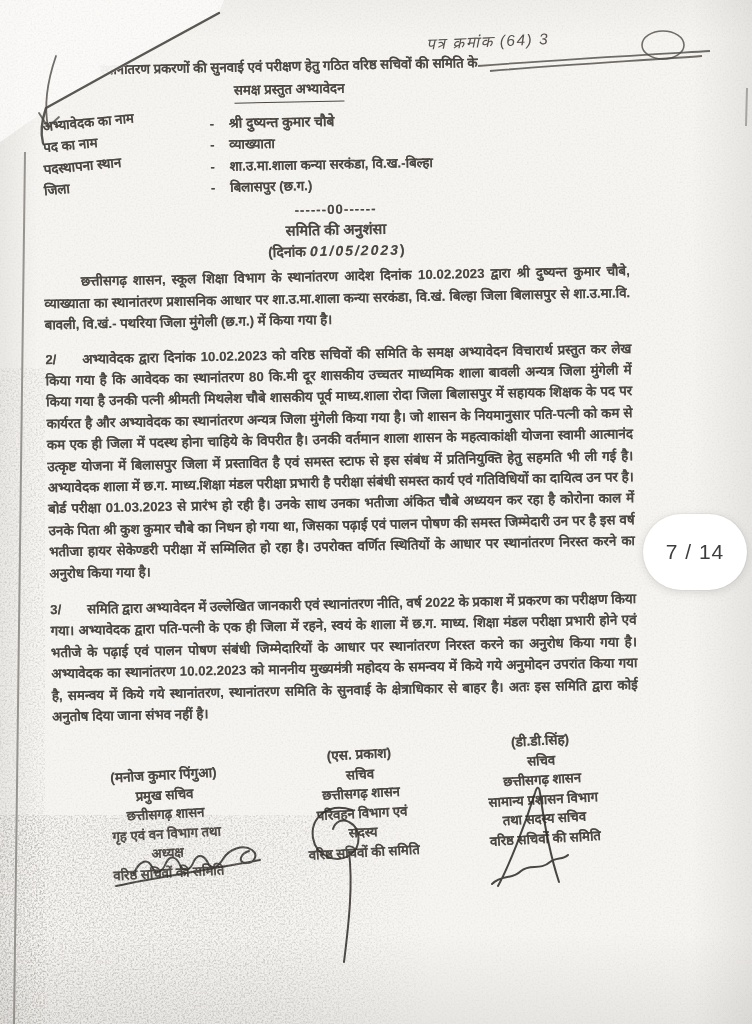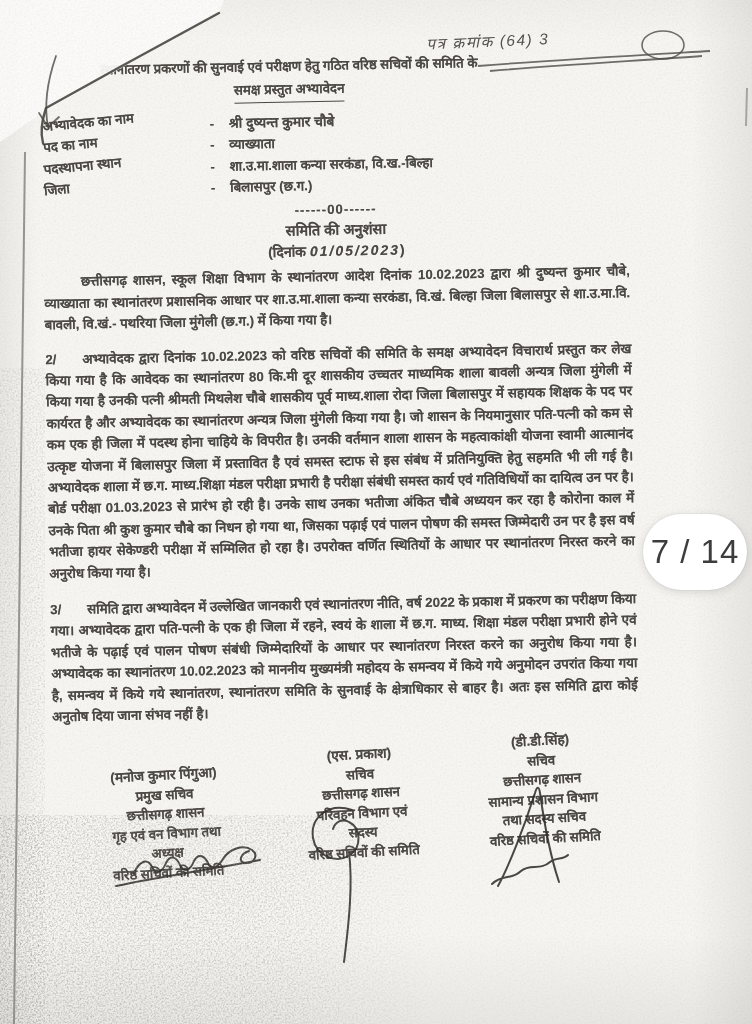--- a/index.html
+++ b/index.html
@@ -60,21 +60,21 @@
   .sig-col{text-align:center;}
   .sig-col.c1{transform:translateY(10px);}
   .sig-col.c3{transform:translateY(-4px);}
   .sig-name{font-size:13.6px;}
   .overlay{position:absolute;inset:0;pointer-events:none;}
   .badge{
     position:absolute;left:643px;top:514px;width:104px;height:76px;
     background:#ffffff;border-radius:38px;
     box-shadow:0 2px 10px rgba(0,0,0,.13), 0 0 0 1px rgba(0,0,0,.03);
     display:flex;align-items:center;justify-content:center;
-    font-size:33px;color:#3d3d3d;letter-spacing:1px;font-weight:500;
+    font-size:21px;color:#3d3d3d;letter-spacing:1px;font-weight:500;
   }
 </style>
 </head>
 <body>
 
 <div class="page">
 
   <div class="doc">
 
     <div class="hdr">

